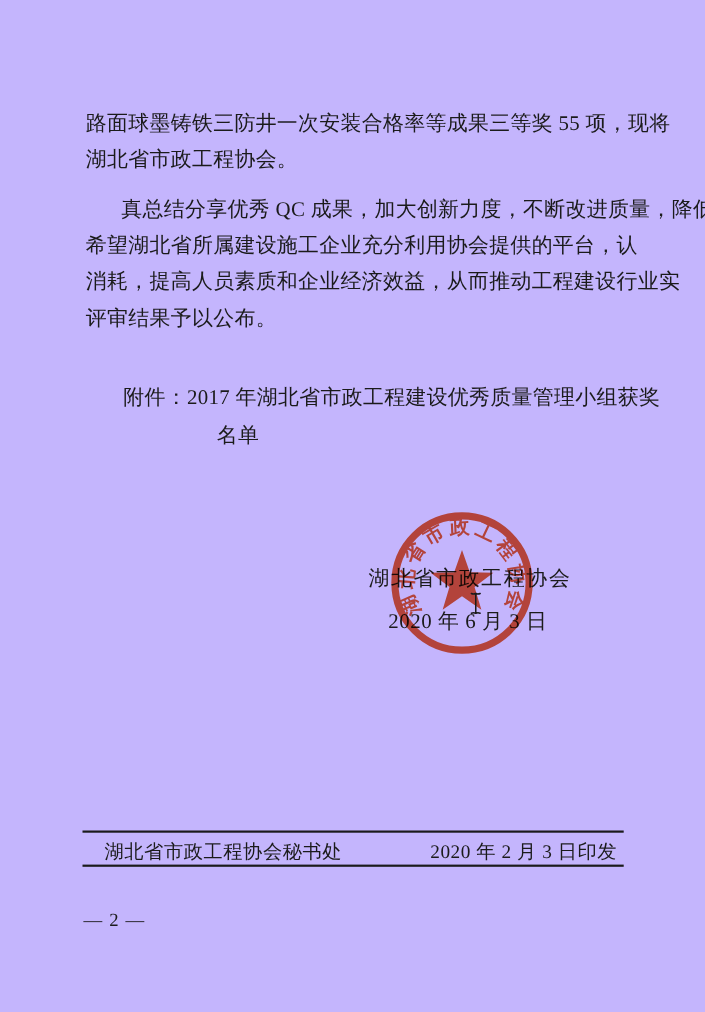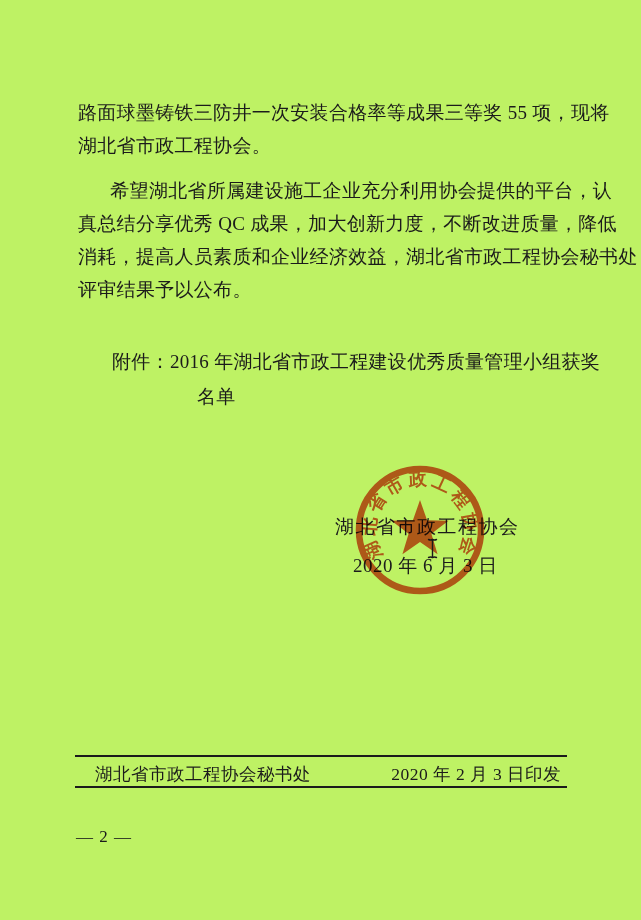--- a/index.html
+++ b/index.html
@@ -2,21 +2,21 @@
 <html><head>
 <meta charset="utf-8">
 <style>
   * { margin:0; padding:0; box-sizing:border-box; }
   html,body { width:641px; height:920px; }
   body {
     background:#ffffff;
     font-family:"Liberation Serif","DejaVu Serif",serif;
     color:#1b1b1b;
   }
-  .page { position:relative; width:641px; height:920px; background:#bef264; overflow:hidden; }
+  .page { position:relative; width:641px; height:920px; background:#c4b5fd; overflow:hidden; }
 
   .textline {
     height:33px; line-height:33px;
     font-size:19px; letter-spacing:0.3px;
     white-space:nowrap;
   }
   #para1 { position:absolute; top:96px; left:78px; width:512px; }
   #para2 { position:absolute; top:174px; left:78px; width:512px; }
   #para2 .textline:first-child { text-indent:1.7em; }
 
@@ -53,28 +53,28 @@
 <body>
 
 <div class="page">
 
   <div id="para1">
       <div class="textline">路面球墨铸铁三防井一次安装合格率等成果三等奖 55 项，现将</div>
       <div class="textline">湖北省市政工程协会。</div>
     </div>
 
   <div id="para2">
+      <div class="textline">真总结分享优秀 QC 成果，加大创新力度，不断改进质量，降低</div>
       <div class="textline">希望湖北省所属建设施工企业充分利用协会提供的平台，认</div>
-      <div class="textline">真总结分享优秀 QC 成果，加大创新力度，不断改进质量，降低</div>
-      <div class="textline">消耗，提高人员素质和企业经济效益，湖北省市政工程协会秘书处</div>
+      <div class="textline">消耗，提高人员素质和企业经济效益，从而推动工程建设行业实</div>
       <div class="textline">评审结果予以公布。</div>
     </div>
 
   <div id="attachment">
-      <div class="textline">附件：2016 年湖北省市政工程建设优秀质量管理小组获奖</div>
+      <div class="textline">附件：2017 年湖北省市政工程建设优秀质量管理小组获奖</div>
       <div class="textline">名单</div>
     </div>
 
   <div id="sig-org">湖北省市政工程协会</div>
 
   <div id="sig-date">2020 年 6 月 3 日</div>
 
   <svg id="seal" viewBox="0 0 164 164" xmlns="http://www.w3.org/2000/svg" aria-hidden="true">
     <circle cx="82" cy="82" r="61" fill="none" stroke-width="6.5" stroke="#e8502a"></circle>
     <path id="seal-arc" d="M 45.1 107.8 A 45 45 0 1 1 118.9 107.8" fill="none"></path>

